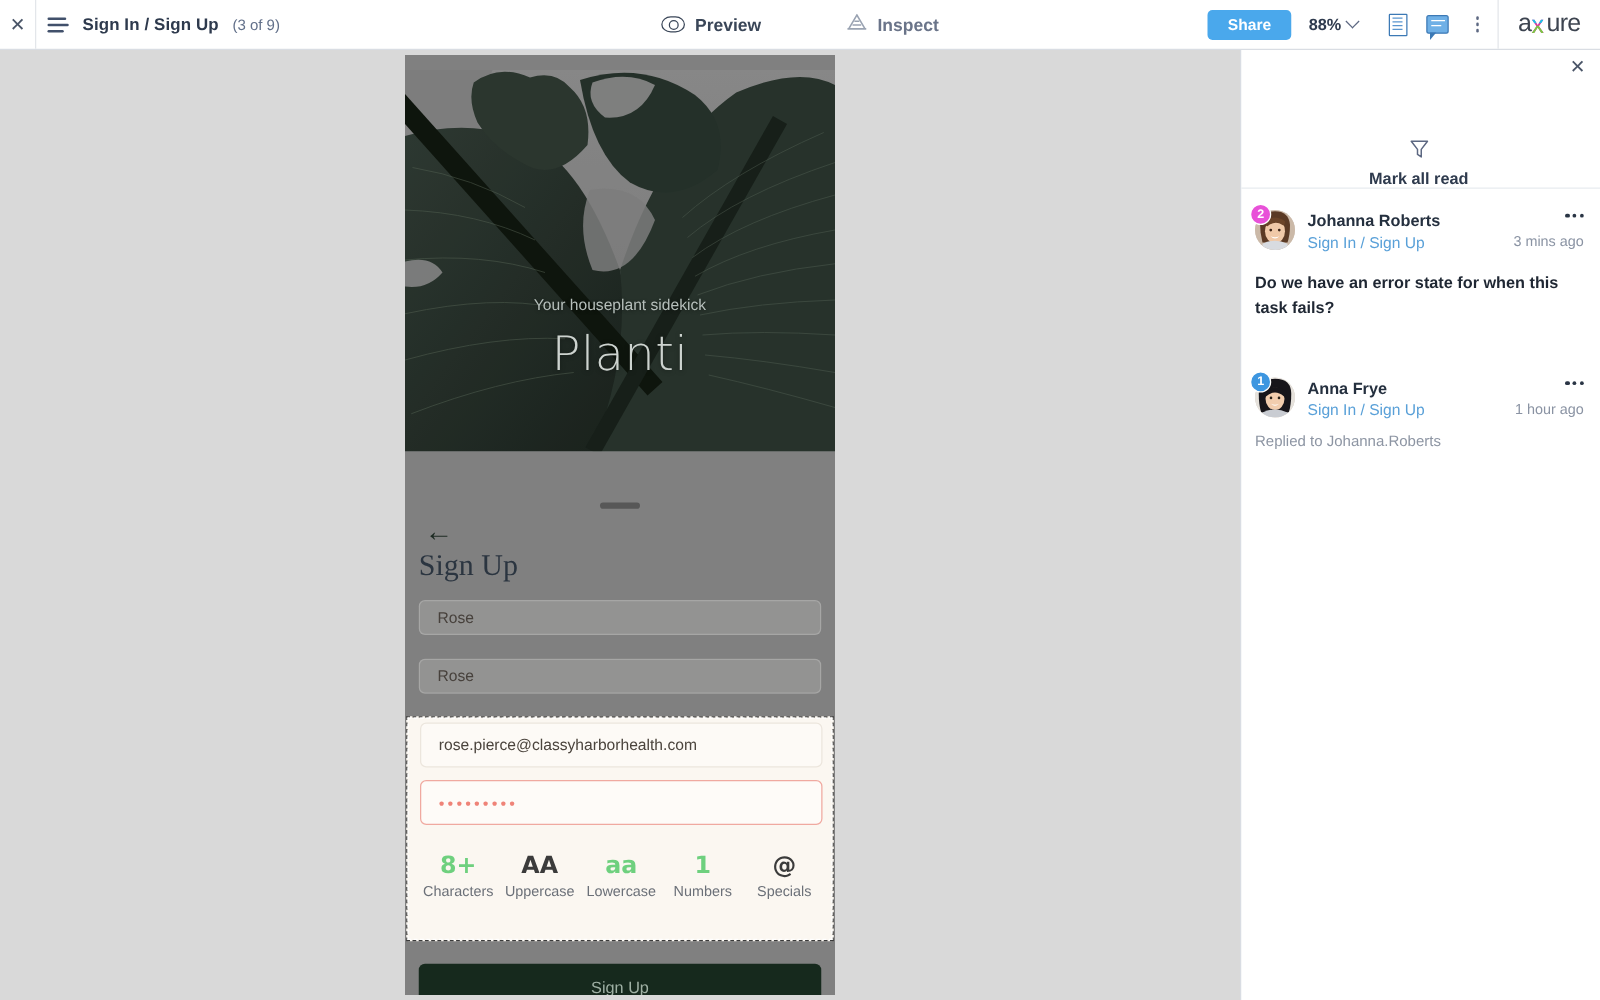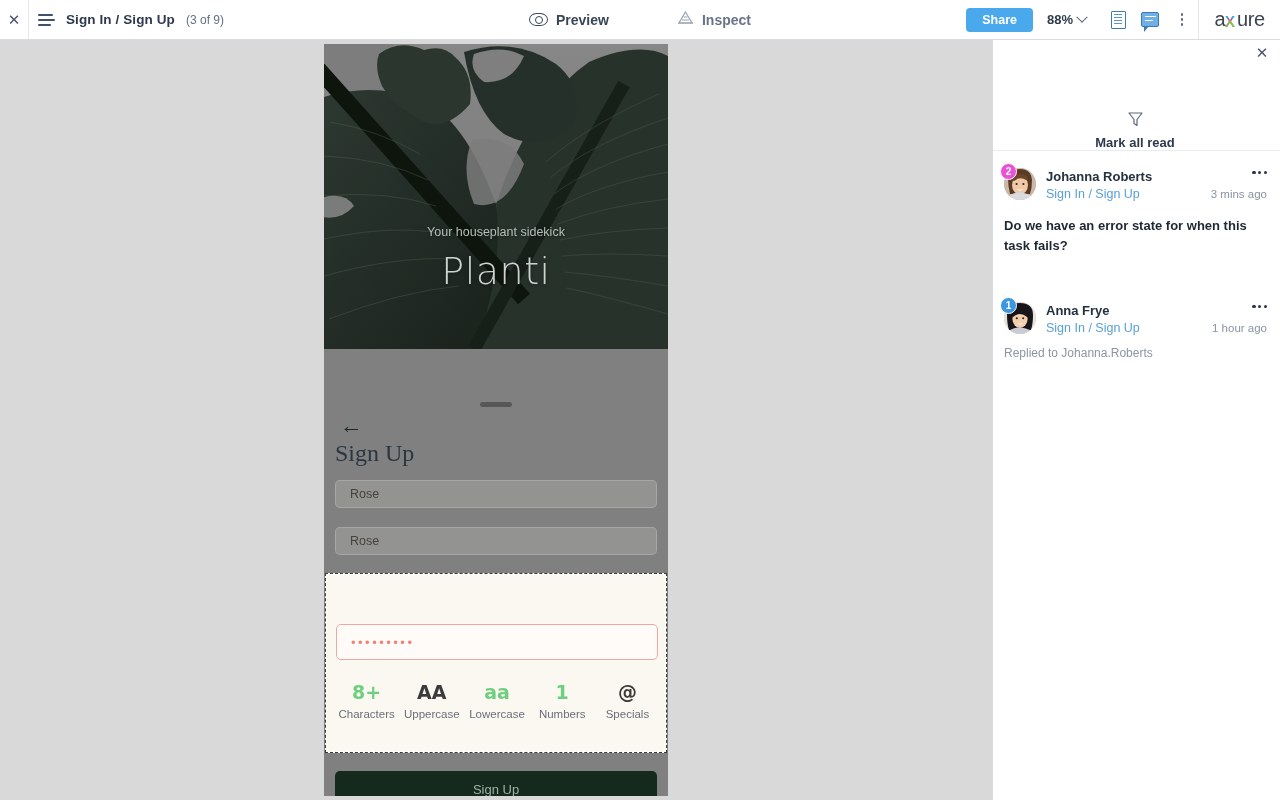--- a/index.html
+++ b/index.html
@@ -125,21 +125,21 @@
   
   .proto {
     position: absolute; left: 324px; top: 4px;
     width: 344px; height: 752px;
     background: #808080;
     overflow: hidden;
   }
 
   
   .hero {
-    position: absolute; left: 0; top: 0; width: 344px; height: 305px;
+    position: absolute; left: 0; top: 12px; width: 344px; height: 305px;
     overflow: hidden;
     background: #2b3730;
   }
   .hero svg { position:absolute; inset:0; width:100%; height:100%; display:block;}
   .hero-title {
     position: absolute; left: 0; right: 0; top: 205px;
     text-align: center; font-size: 38px; color: #cdd3cf;
     font-family: "DejaVu Sans", sans-serif; font-weight: 300;
     letter-spacing: 0.5px; text-shadow: 0 1px 4px rgba(0,0,0,.35);
   }
@@ -397,20 +397,23 @@
     <div class="signup-h">Sign Up</div>
 
     <div class="field f-first">
       <span>Rose</span>
     </div>
     <div class="field f-last">
       <span>Rose</span>
     </div>
 
     <div class="sel-block">
+      <div class="sel-field sel-email">
+        <span>rose.pierce@classyharborhealth.com</span>
+      </div>
       <div class="sel-field sel-pass">
         <span>•••••••••</span>
       </div>
 
       <div class="rules">
         <div class="rule">
           <div class="rule-ic ok">8+</div>
           <div class="rule-lb">Characters</div>
         </div>
         <div class="rule">

